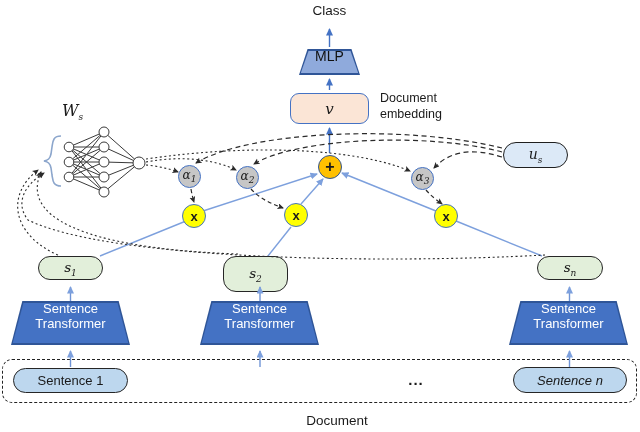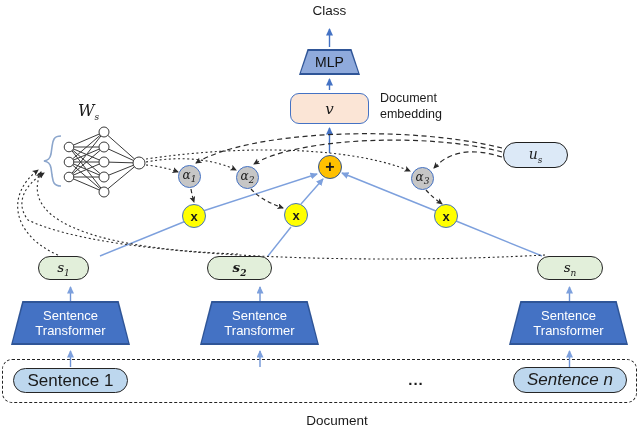--- a/index.html
+++ b/index.html
@@ -5,29 +5,29 @@
   html,body{margin:0;padding:0;background:#fff;}
   #stage{position:relative;width:640px;height:432px;background:#ffffff;overflow:hidden;
          font-family:"Liberation Sans",sans-serif;color:#1a1a1a;padding-left:20px;}
   .abs{position:absolute;}
   .ctr{display:flex;align-items:center;justify-content:center;text-align:center;}
   
   .rbox{border-radius:13px;box-sizing:border-box;}
   .vbox{border:1.6px solid #4472C4;background:#FBE5D6;border-radius:9px;}
   .usbox{border:1.8px solid #1f1f1f;background:#DCE9F7;}
   .sbox{border:1.7px solid #262626;background:#E2EFDA;}
-  .senbox{border:1.8px solid #262626;background:#BDD7EE;font-size:17px;}
+  .senbox{border:1.8px solid #262626;background:#BDD7EE;font-size:13px;}
   .math{font-family:"DejaVu Serif",serif;font-style:italic;}
   .math sub{font-size:9px;font-style:italic;}
   
   .trap{position:absolute;}
   .trap .tout{position:absolute;inset:0;}
   .trap .tin{position:absolute;inset:1.6px;}
   .trap .tlabel{position:absolute;inset:0;display:flex;flex-direction:column;
-                align-items:center;justify-content:center;line-height:15px;}
+                align-items:center;line-height:15px;}
   .tt .tout{clip-path:polygon(9.5% 0,90.5% 0,100% 100%,0 100%);background:#2F5597;}
   .tt .tin{clip-path:polygon(9.5% 0,90.5% 0,100% 100%,0 100%);background:#4472C4;}
   .tt .tlabel{color:#ffffff;font-size:13px;}
   .mlpT .tout{clip-path:polygon(14% 0,86% 0,100% 100%,0 100%);background:#2F5597;}
   .mlpT .tin{clip-path:polygon(14% 0,86% 0,100% 100%,0 100%);background:#8FAADC;}
   .mlpT .tlabel{color:#111;font-size:14px;}
   
   .circ{position:absolute;border-radius:50%;box-sizing:border-box;
         display:flex;align-items:center;justify-content:center;z-index:5;}
   .alpha{width:23px;height:23px;background:#C6C6C6;border:1.5px solid #4472C4;
@@ -153,21 +153,21 @@
   </div>
 
   <div class="abs ctr vbox z2" style="left:290px;top:93px;width:77px;height:29px;">
     <span class="math" style="font-size:15px;">v</span>
   </div>
   <div class="abs" style="left:380px;top:90px;font-size:12.5px;line-height:16px;">
     <div>Document</div>
     <div>embedding</div>
   </div>
 
-  <div class="abs math" style="left:78px;top:101px;font-size:16px;">
+  <div class="abs math" style="left:62px;top:101px;font-size:16px;">
     <span>W</span><sub>s</sub>
   </div>
 
   <div class="abs ctr usbox rbox z2" style="left:503px;top:142px;width:65px;height:26px;">
     <span class="math" style="font-size:14px;"><span>u</span><sub>s</sub></span>
   </div>
 
   <div class="circ alpha math" style="left:178px;top:165px;justify-content:center;">
     <span><span>α</span><sub>1</sub></span>
     </div>
@@ -185,24 +185,24 @@
     <span>x</span>
     </div>
   <div class="circ xop" style="left:434px;top:204px;">
     <span>x</span>
     </div>
 
   <div class="circ plusop" style="left:318px;top:155px;">
     <span>+</span>
     </div>
 
-  <div class="abs ctr sbox rbox z2" style="left:38px;top:256px;width:51px;height:24px;">
+  <div class="abs ctr sbox rbox z2" style="left:38px;top:256px;width:65px;height:24px;">
     <span class="math" style="font-size:13.5px;"><span>s</span><sub>1</sub></span>
     </div>
-  <div class="abs ctr sbox rbox z2" style="left:207px;top:256px;width:65px;height:24px;font-weight:bold;">
+  <div class="abs ctr sbox rbox z2" style="left:223px;top:256px;width:65px;height:36px;">
     <span class="math" style="font-size:13.5px;"><span>s</span><sub>2</sub></span>
     </div>
   <div class="abs ctr sbox rbox z2" style="left:537px;top:256px;width:66px;height:24px;justify-content:center;">
     <span class="math" style="font-size:13.5px;"><span>s</span><sub>n</sub></span>
     </div>
 
   <div class="trap tt" style="left:11px;top:301px;width:119px;height:44px;">
     <div class="tout"></div>
       <div class="tin"></div>
     <div class="tlabel">

